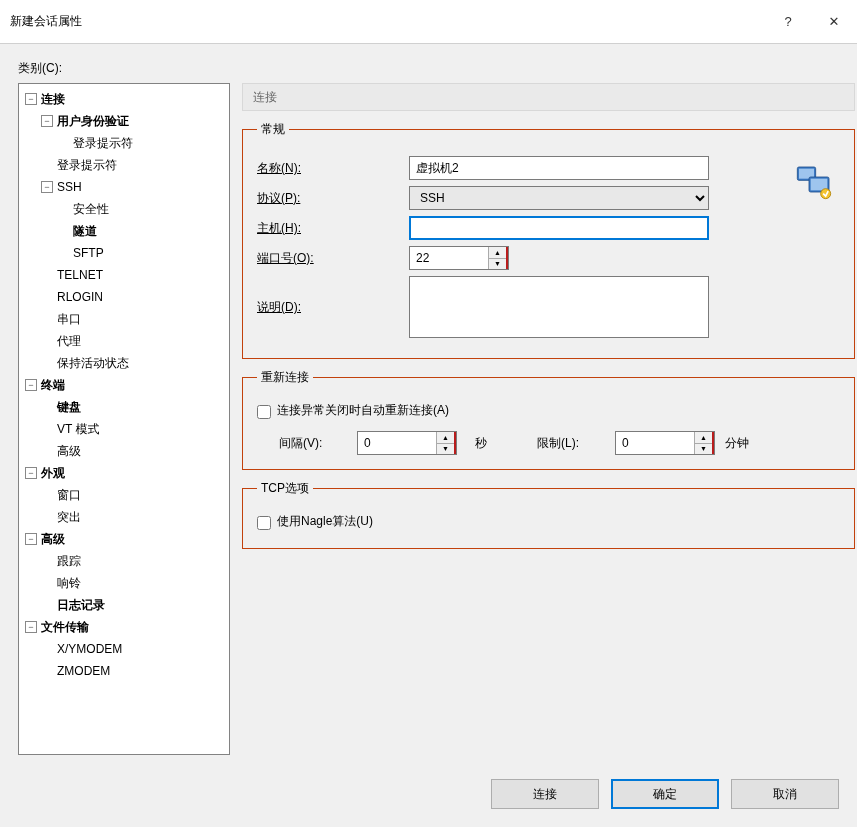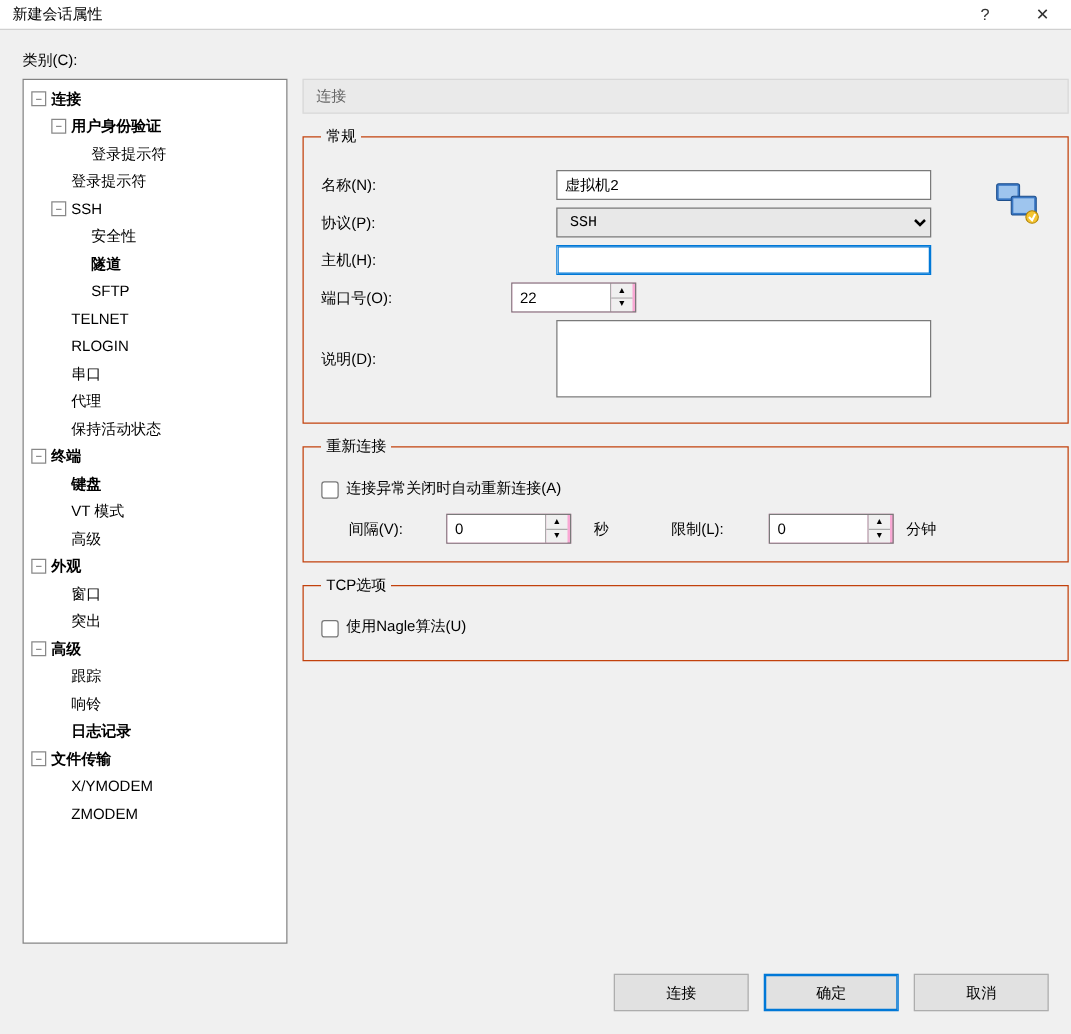--- a/index.html
+++ b/index.html
@@ -12,21 +12,21 @@
   overflow: hidden;
 }
 .dialog {
   width: 857px;
   height: 827px;
   background: #f0f0f0;
   display: flex;
   flex-direction: column;
 }
 .titlebar {
-  height: 24px;
+  height: 44px;
   background: #ffffff;
   border-bottom: 1px solid #d0d0d0;
   display: flex;
   align-items: center;
   padding-left: 10px;
 }
 .titlebar .title { flex: 1; font-size: 12px; }
 .titlebar .btn {
   width: 46px;
   height: 32px;
@@ -111,44 +111,44 @@
   padding: 0 4px;
   font-size: 12px;
 }
 .form-row {
   display: flex;
   align-items: center;
   margin: 6px 0;
 }
 .form-row label.lab {
   width: 152px;
+  text-decoration: underline;
 }
 .text-input {
   height: 24px;
   border: 1px solid #7a7a7a;
   background: #fff;
   padding: 0 6px;
-  font-family: Liberation Mono, monospace;
+  font-family: Liberation Sans, sans-serif;
   font-size: 12px;
-  margin-left: 36px;
 }
 .text-input.focused {
   border: 1px solid #0078d7;
   box-shadow: 0 0 0 1px #0078d7 inset;
   outline: none;
 }
 .name-input { width: 300px; }
 select.text-input { width: 300px; height: 24px; background: #e8e8e8; }
 .host-input { width: 300px; }
 .spinner {
   display: inline-flex;
   border: 1px solid #7a7a7a;
   height: 24px;
   width: 100px;
-  background: #f9a8d4;
+  background: #b91c1c;
 }
 .spinner input {
   border: none;
   width: 78px;
   padding: 0 6px;
   font-family: inherit;
   font-size: 12px;
   outline: none;
 }
 .spinner .spins {

